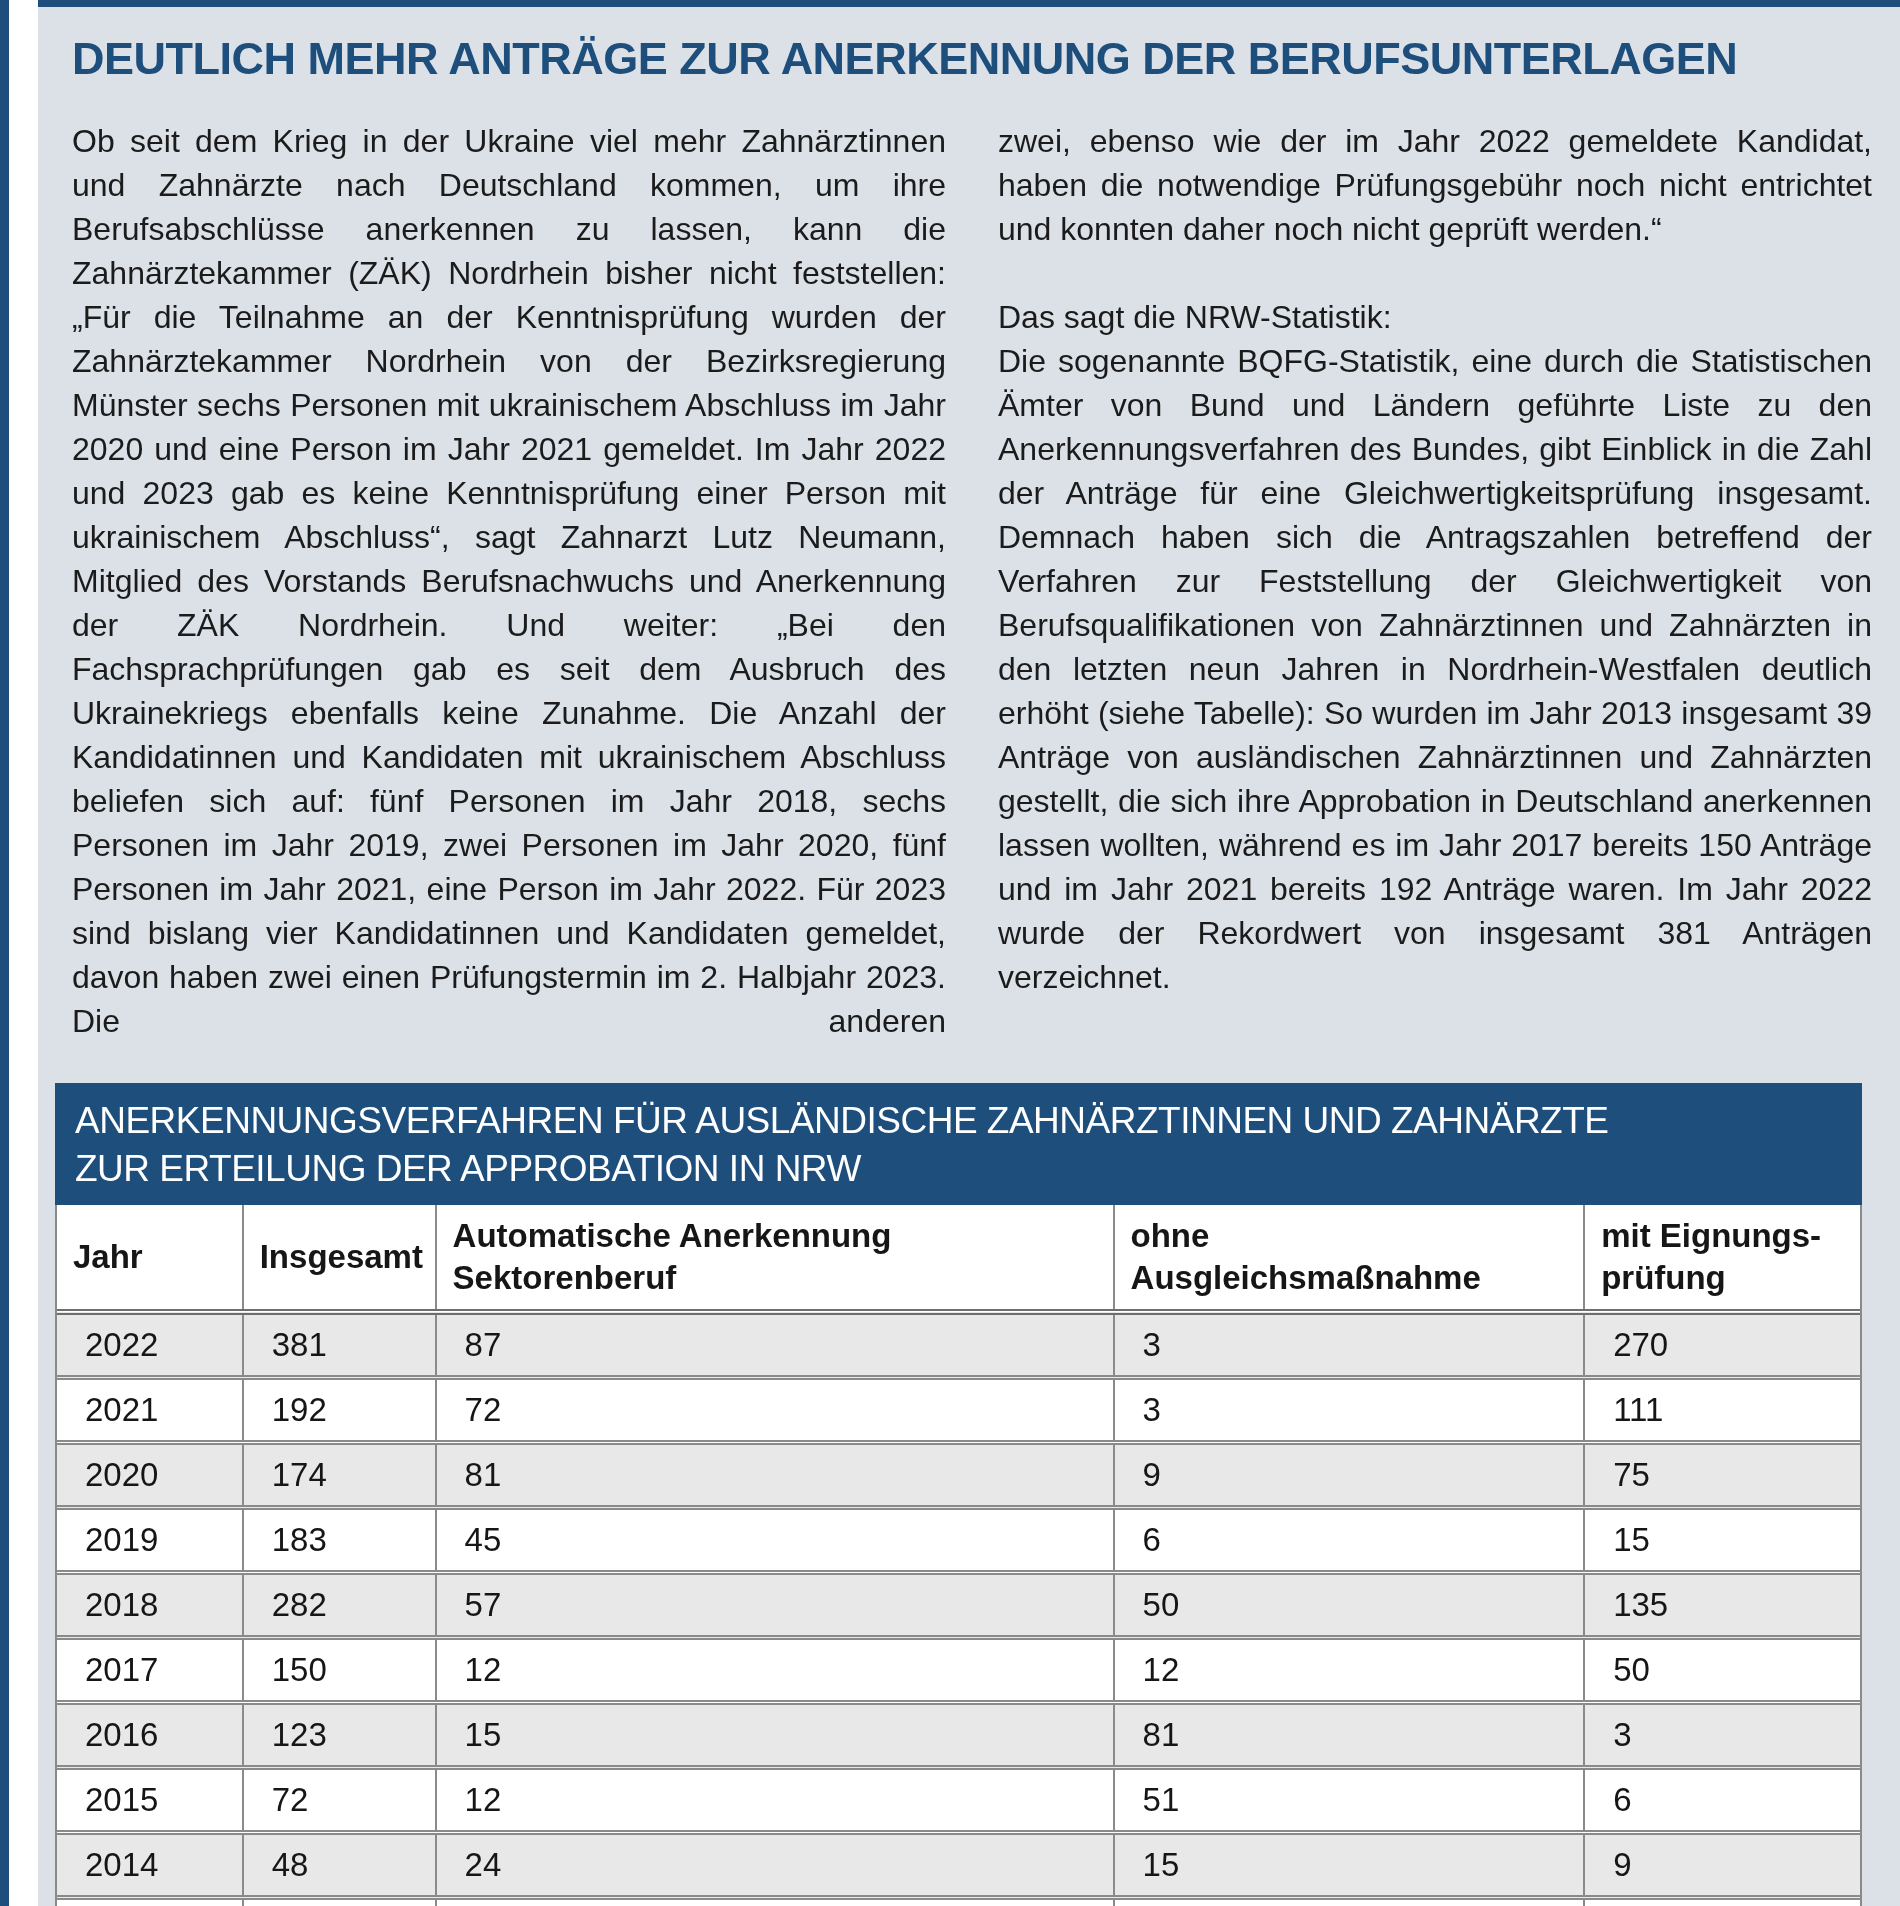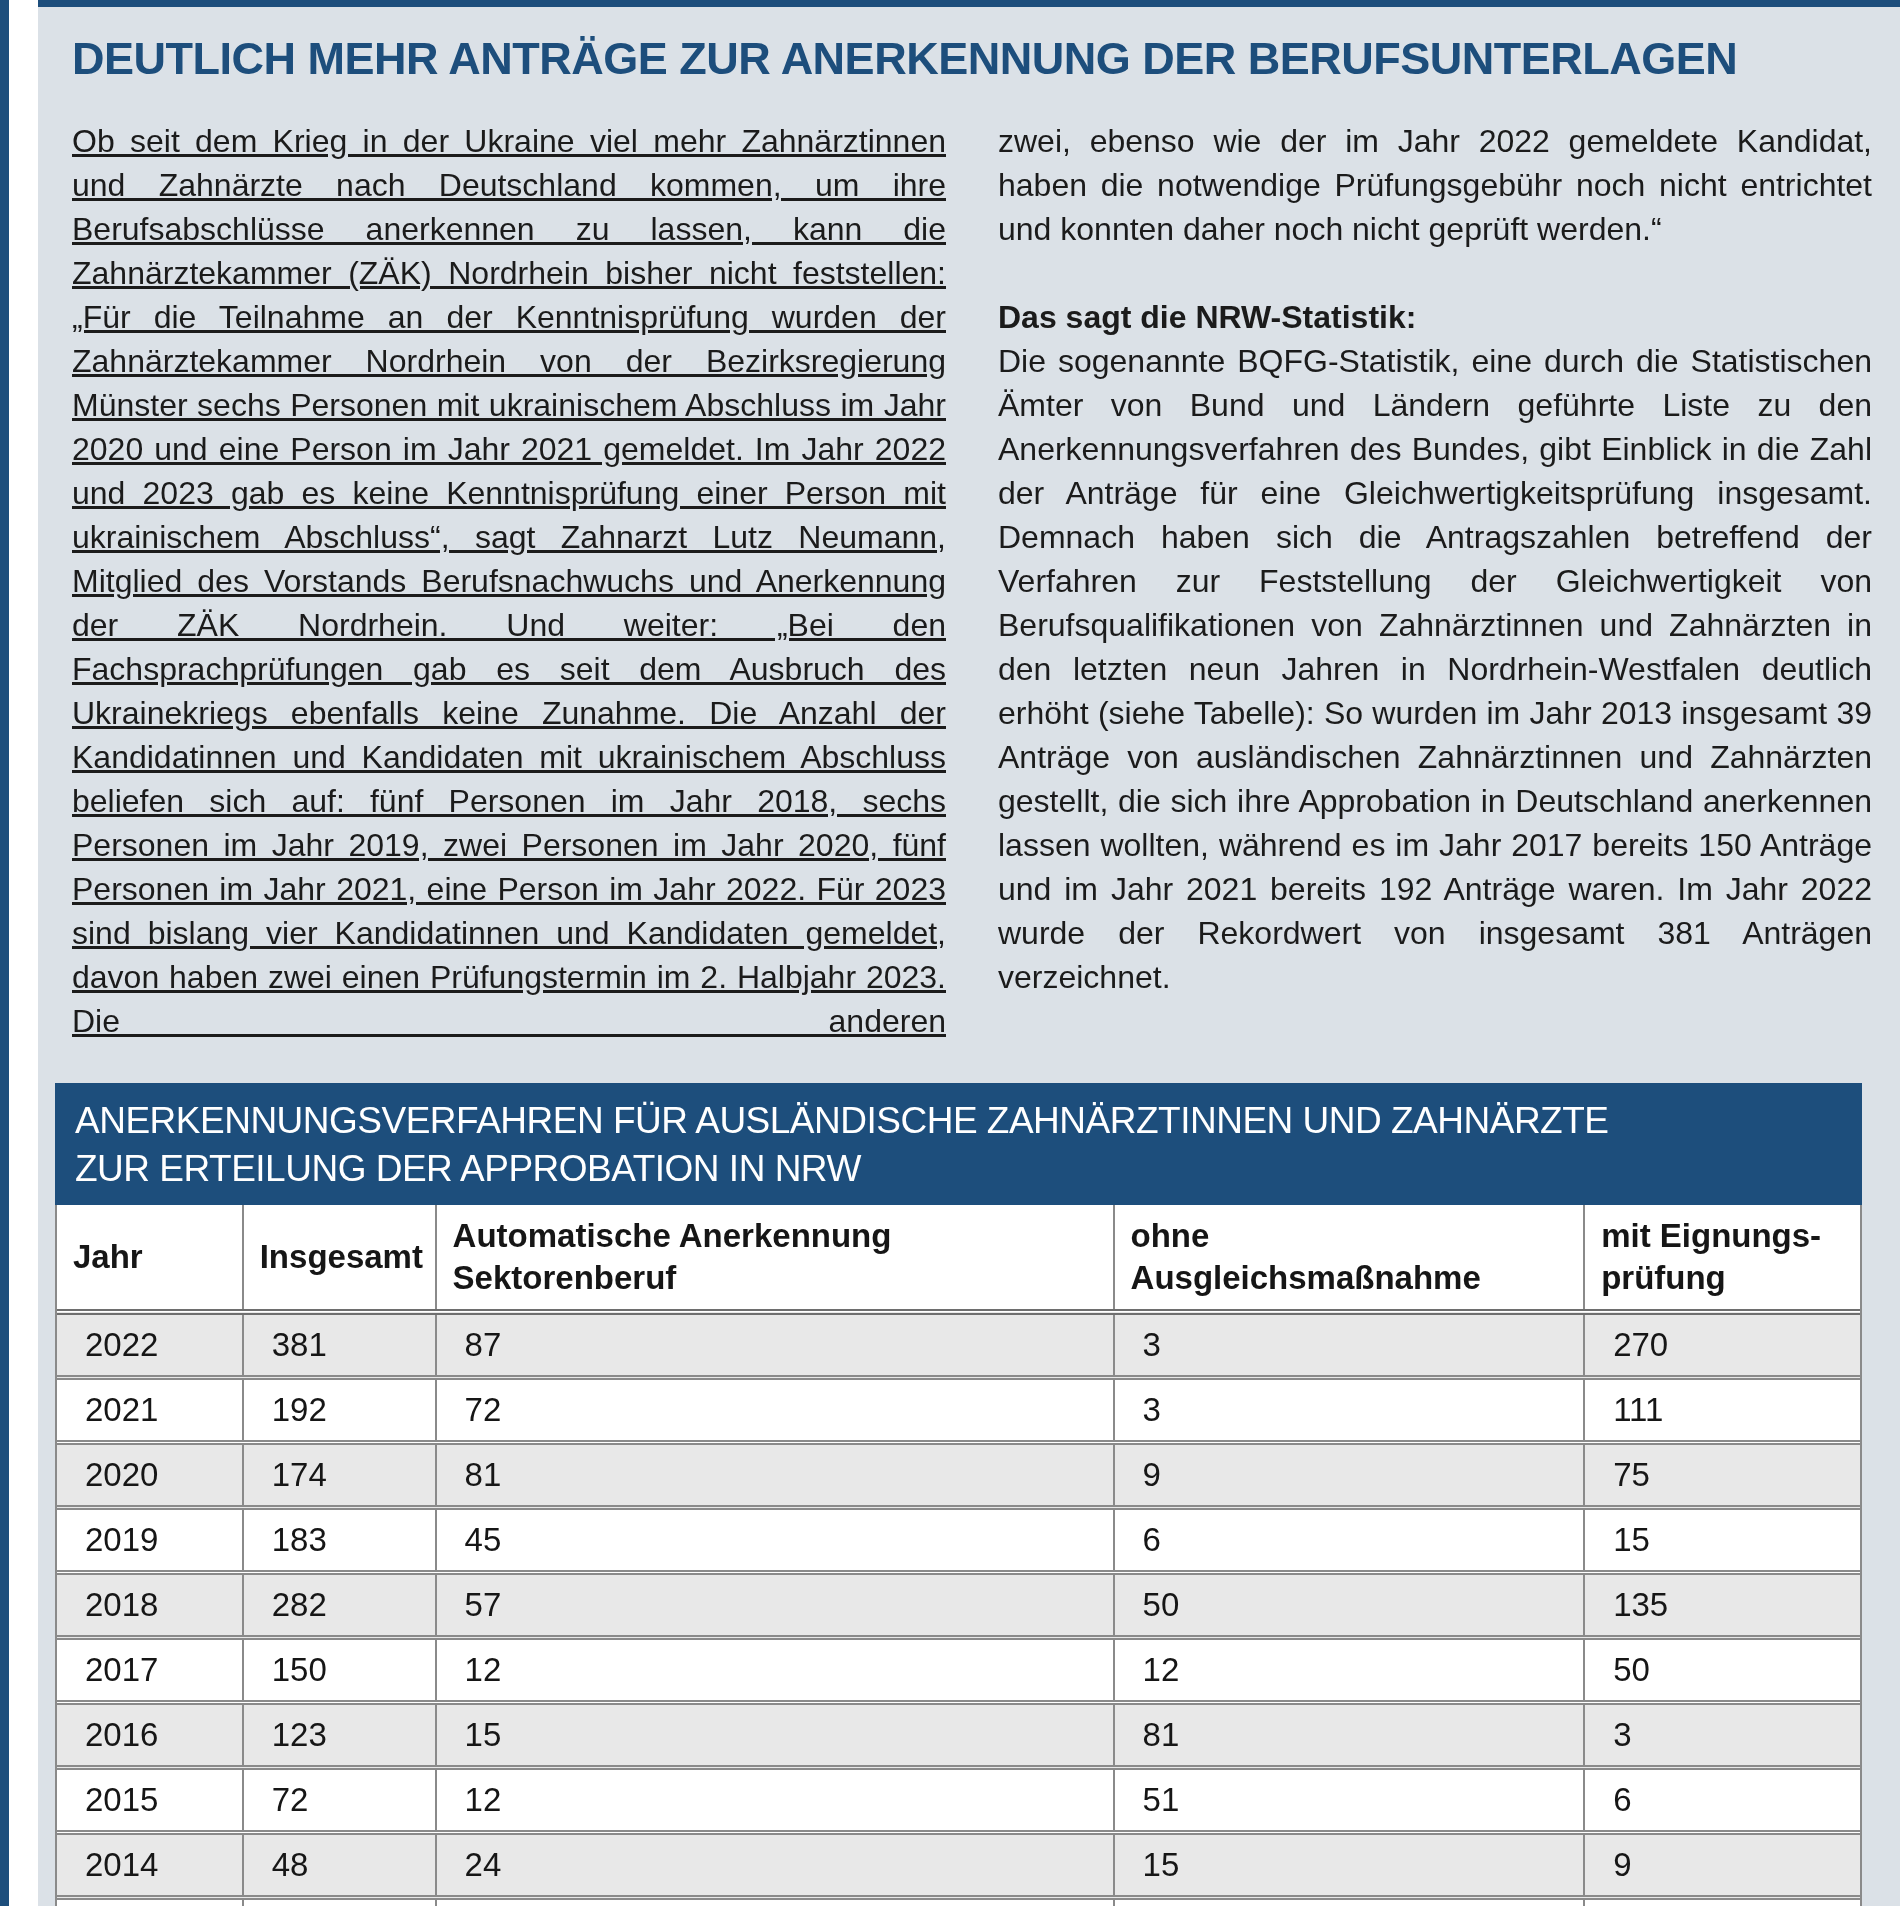--- a/index.html
+++ b/index.html
@@ -31,23 +31,23 @@
   .cols {
     display:flex; gap:52px;
     margin:34px 30px 0 34px;
   }
   .col { width:874px; }
   .col p {
     font-size:32px; line-height:44px;
     text-align:justify;
     color:#1b1b1b;
   }
-  .justify-last { text-align-last:justify;text-decoration:underline; }
+  .justify-last { text-align-last:justify; }
   .subhead {
-    font-weight:bold;
+    font-weight:normal;
     margin-top:44px !important;
     text-align:center;
   }
   .table-box {
     margin:40px 0 0 17px;
     width:1807px;
   }
   .table-title {
     background:#1d4e7c;
     color:#ffffff;

